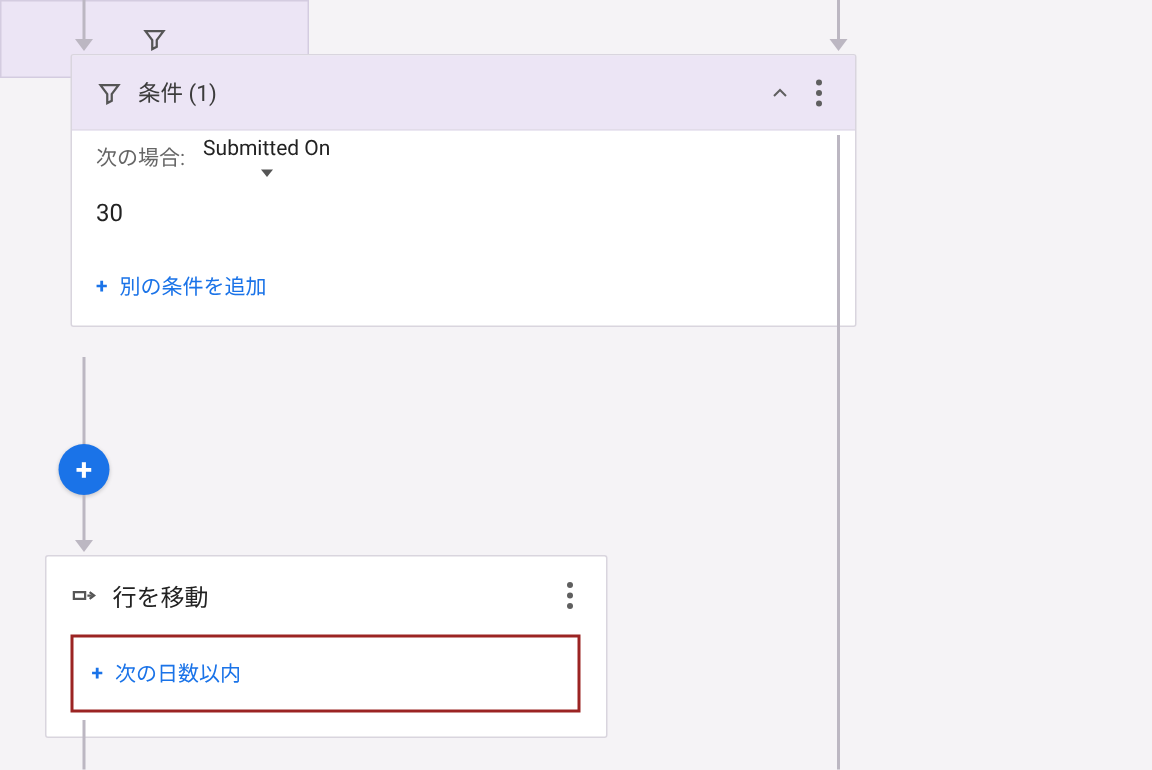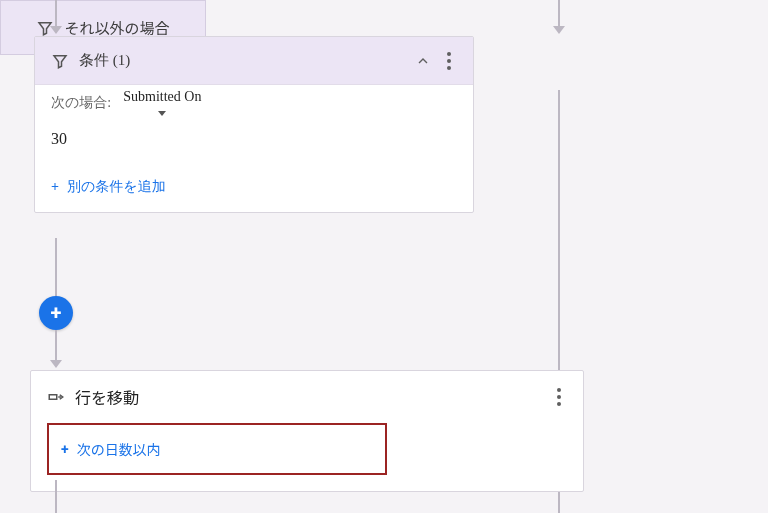--- a/index.html
+++ b/index.html
@@ -15,21 +15,21 @@
   }
   .canvas { position: absolute; inset: 0; }
 
   
   .card {
     position: absolute;
     background: #fff;
     border: 1px solid #d9d5de;
     border-radius: 2px;
   }
-  .card-cond { left: 34px; top: 36px; width: 440px; font-family: Liberation Serif, serif; }
+  .card-cond { left: 47px; top: 36px; width: 524px; }
   .card-cond .header {
     background: #ece5f5;
     display: flex;
     align-items: center;
     padding: 14px 16px;
     gap: 10px;
     border-bottom: 1px solid #e2dce9;
   }
   .icon {
     display: inline-flex;
@@ -57,21 +57,21 @@
   .card-else {
     left: 533px; top: 36px; width: 206px;
     background: #ece5f5;
     border: 1px solid #d4cce0;
     display: flex; align-items: center; justify-content: center;
     padding: 16px 12px; gap: 10px;
     color: #3c3c3c; font-size: 15px;
   }
 
   
-  .card-move { left: 30px; top: 370px; width: 554px; }
+  .card-move { left: 30px; top: 370px; width: 375px; }
   .card-move .mheader {
     display: flex; align-items: center; gap: 10px;
     padding: 14px 16px;
   }
   .mtitle { font-size: 16px; color: #222; }
   .mbody { padding: 0 16px 16px 16px; }
   .select-sheet {
     border: 2px solid #9b2423;
     padding: 14px 12px;
     width: 340px;
@@ -147,21 +147,20 @@
       <span>別の条件を追加</span>
     </div>
   </div>
 
   <div class="card-else">
     <span class="icon">
       <svg viewBox="0 0 24 24">
           <path d="M4 5h16L14 13v6l-4 2v-8L4 5z"></path>
         </svg>
     </span>
-    <span>それ以外の場合</span>
   </div>
 
   <div class="conn" style="left:55px; top:238px; width:2px; height:60px;"></div>
 
   <div class="add-node" style="left:39px; top:296px;">
     <span>+</span>
   </div>
 
   <div class="conn" style="left:55px; top:330px; width:2px; height:32px;"></div>
   <div class="arrow-head" style="left:50px; top:360px;"></div>

